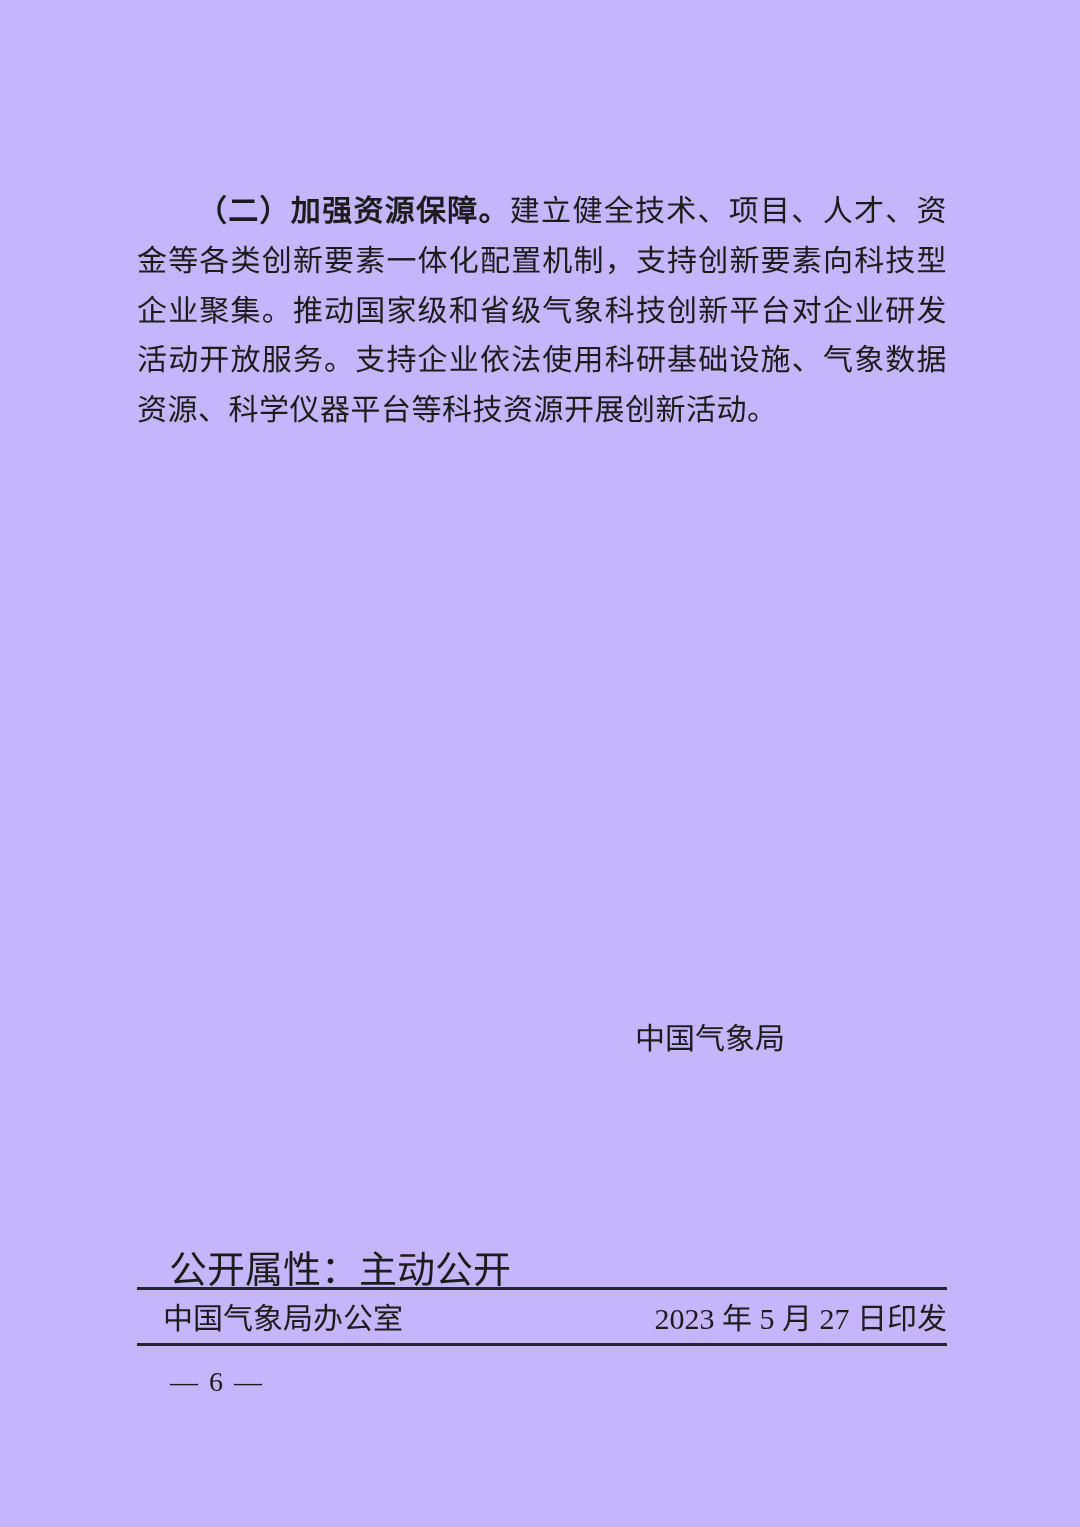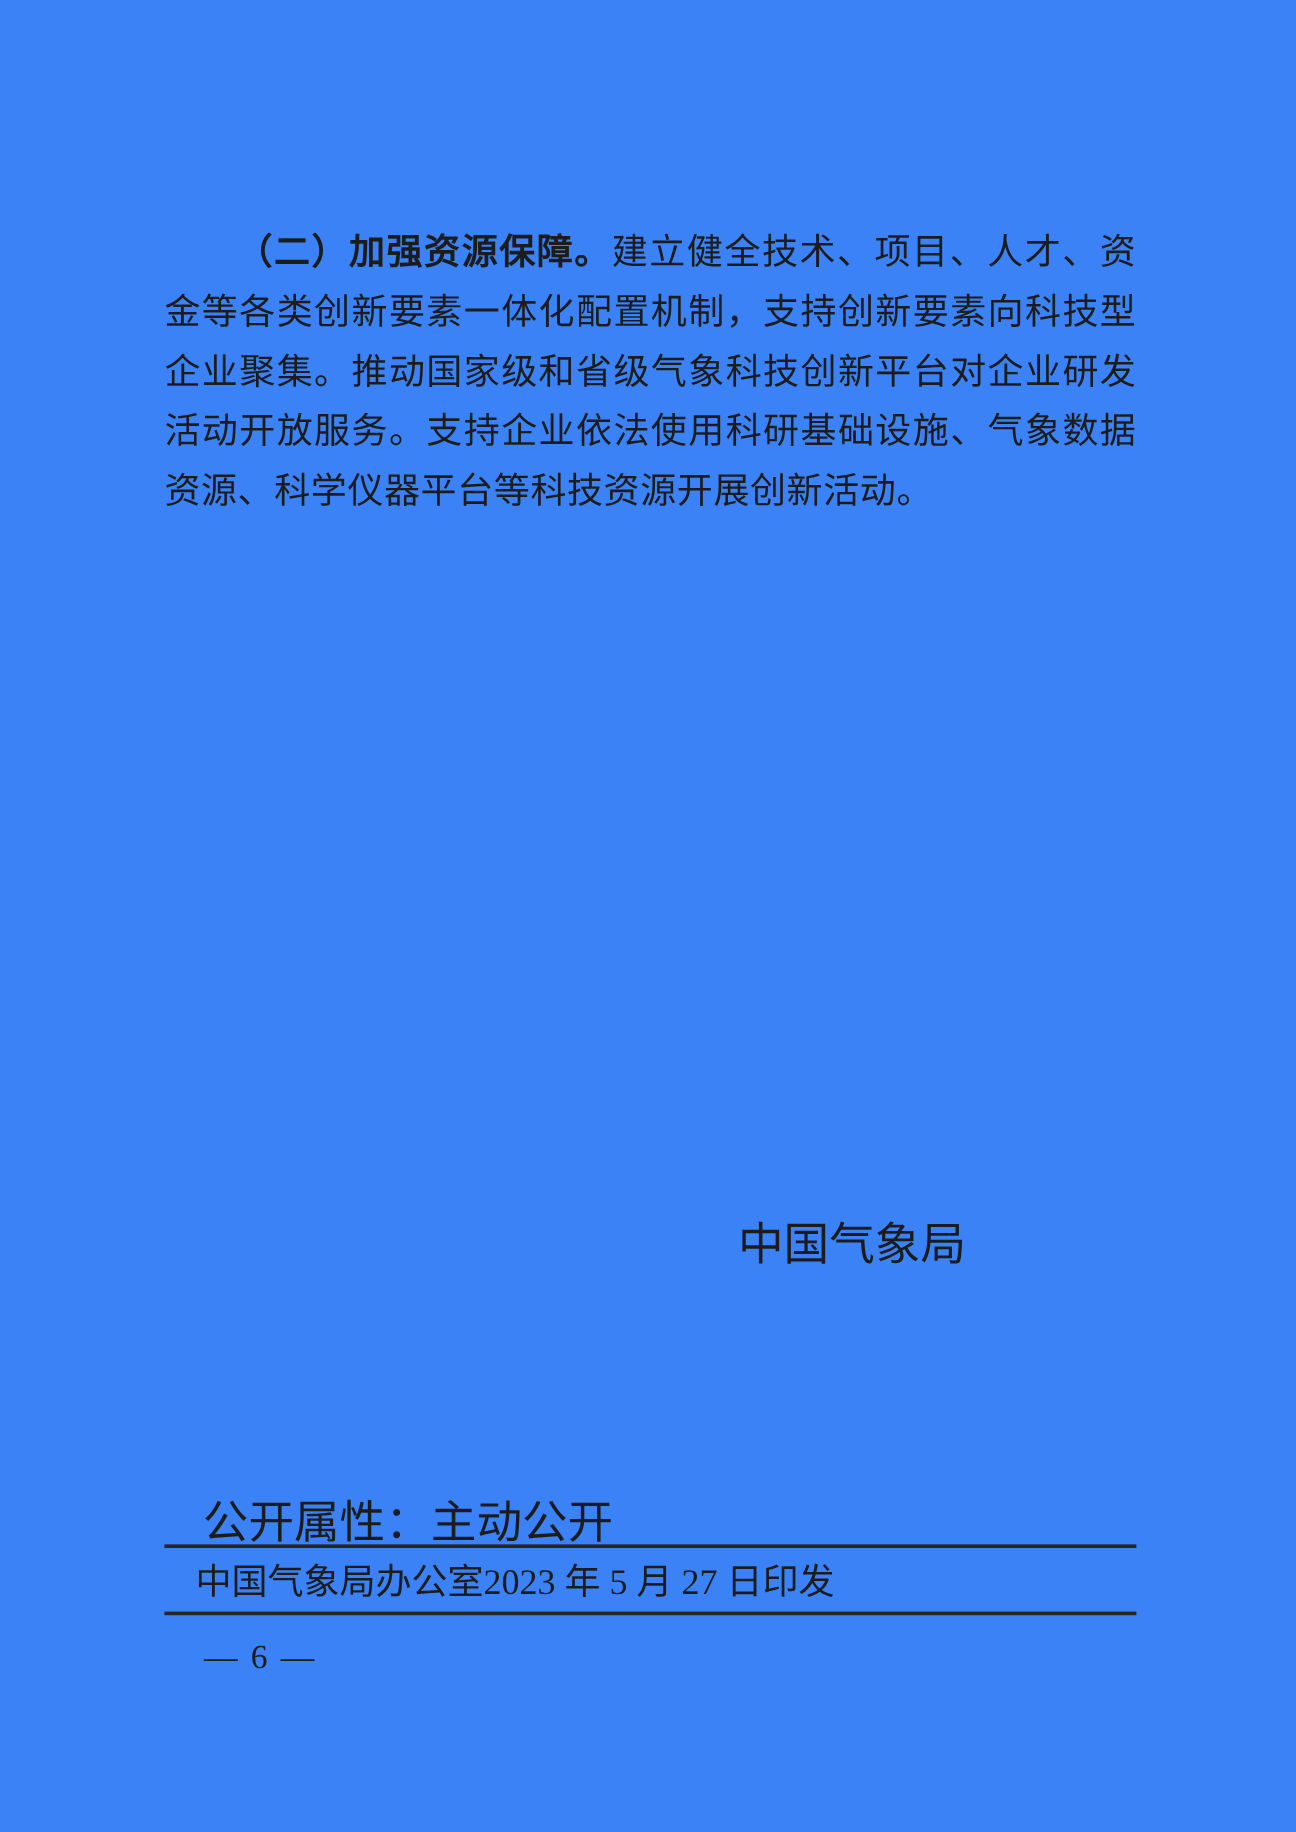--- a/index.html
+++ b/index.html
@@ -5,21 +5,21 @@
   html, body {
     margin: 0;
     padding: 0;
     background: #e8e8e8;
   }
   .page {
     position: relative;
     width: 1080px;
     height: 1527px;
     margin: 0 auto;
-    background: #3b82f6;
+    background: #c4b5fd;
     font-family: "Liberation Serif", "DejaVu Serif", serif;
     color: #1c1c1c;
     overflow: hidden;
   }
   .content {
     position: absolute;
     left: 137px;
     top: 186px;
     width: 810px;
     font-size: 30px;
@@ -34,21 +34,21 @@
   }
   .para-heading {
     font-weight: 700;
   }
   .signature {
     position: absolute;
     top: 1014px;
     left: 505px;
     width: 410px;
     text-align: center;
-    font-size: 38px;
+    font-size: 30px;
     line-height: 49px;
   }
   .footer-publicity {
     position: absolute;
     top: 1250px;
     left: 143px;
     width: 810px;
     box-sizing: border-box;
     padding-left: 26px;
     font-size: 38px;
@@ -66,20 +66,21 @@
   .rule-top { top: 1287px; }
   .rule-bottom { top: 1343px; }
   .footer-office-row {
     position: absolute;
     top: 1297px;
     left: 137px;
     width: 810px;
     box-sizing: border-box;
     padding-left: 26px;
     display: flex;
+    justify-content: space-between;
     align-items: baseline;
     font-size: 30px;
     line-height: 44px;
   }
   .page-number {
     position: absolute;
     top: 1362px;
     left: 170px;
     font-size: 28px;
     line-height: 40px;

